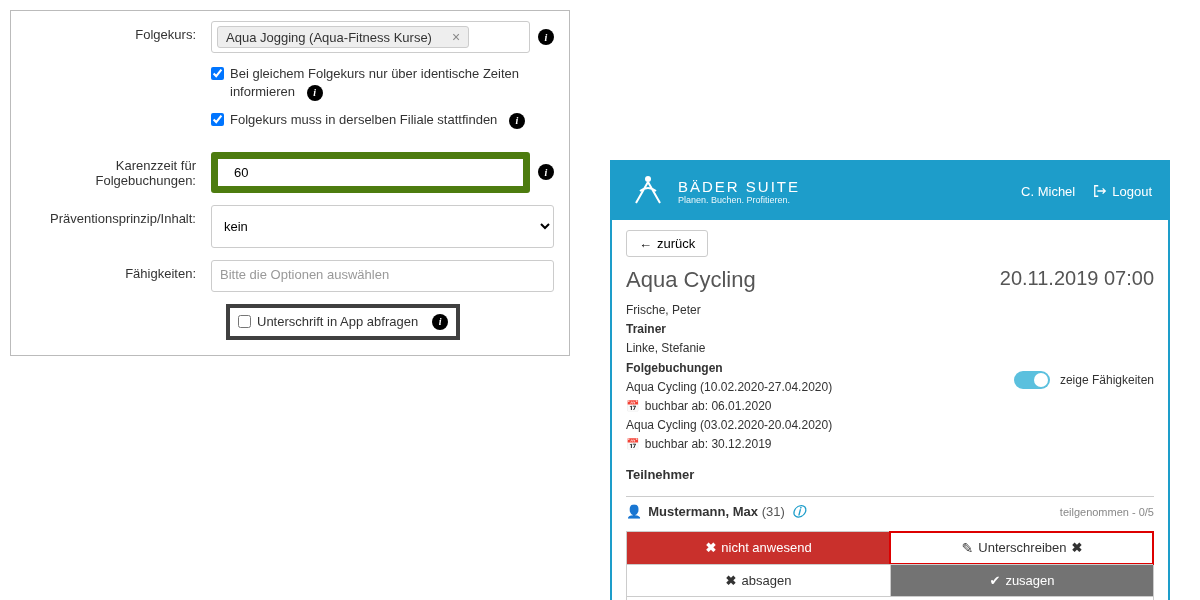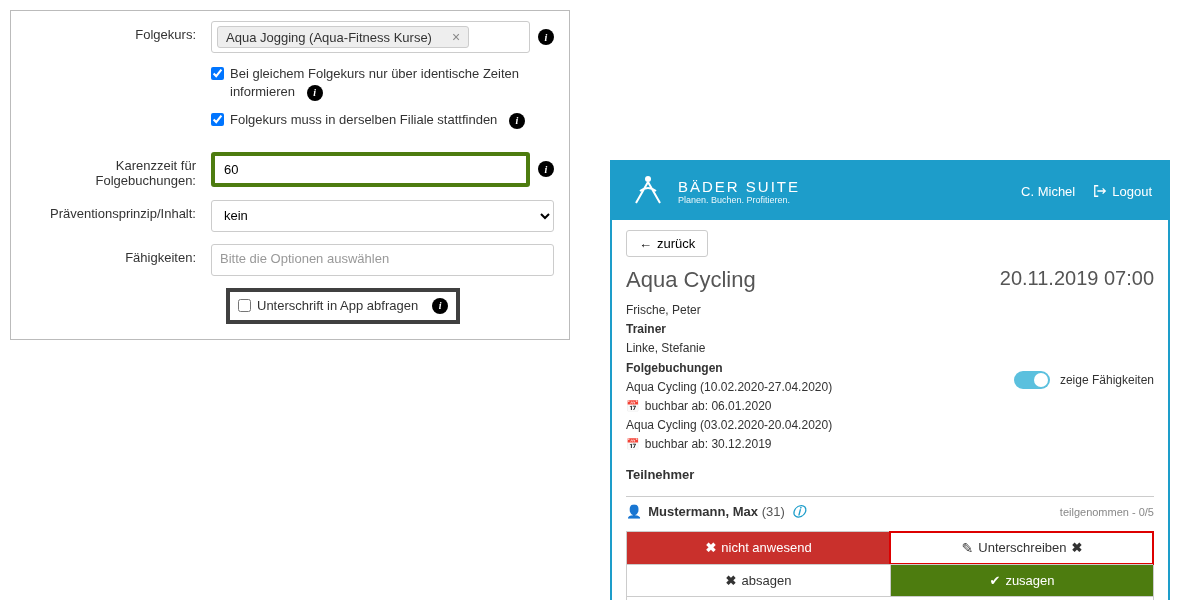--- a/index.html
+++ b/index.html
@@ -12,22 +12,22 @@
 .form-row { display: flex; align-items: flex-start; margin-bottom: 12px; }
 .form-label { width: 185px; text-align: right; padding-right: 15px; padding-top: 6px; font-size: 13px; }
 .form-control-wrap { flex: 1; display: flex; align-items: center; }
 .tag-input { flex: 1; border: 1px solid #ccc; border-radius: 3px; padding: 3px 5px; min-height: 32px; display: flex; align-items: center; }
 .tag { background: #eee; border: 1px solid #ccc; border-radius: 3px; padding: 2px 8px; font-size: 13px; display: inline-flex; align-items: center; gap: 20px; }
 .tag .remove { color: #888; cursor: pointer; font-size: 14px; }
 .info-icon { margin-left: 8px; width: 16px; height: 16px; border-radius: 50%; background: #000; color: #fff; display: inline-flex; align-items: center; justify-content: center; font-size: 10px; font-weight: bold; font-style: italic; font-family: Georgia, serif; cursor: help; flex-shrink: 0; }
 .checkbox-row { display: flex; align-items: flex-start; gap: 6px; margin-bottom: 10px; }
 .checkbox-row input[type=checkbox] { margin-top: 2px; }
 .checkbox-label { font-size: 13px; line-height: 1.4; }
-.text-input { flex: 1; border: 4px solid #4d7c0f; border-radius: 3px; padding: 6px 9px; font-size: 13px; }
-.select-input { flex: 1; border: 1px solid #ccc; border-radius: 3px; padding: 6px 8px; font-size: 13px; background: #fff; height: 32px; }
+.text-input { flex: 1; border: 7px solid #4d7c0f; border-radius: 3px; padding: 6px 16px; font-size: 13px; }
+.select-input { flex: 1; border: 1px solid #ccc; border-radius: 3px; padding: 6px 8px; font-size: 13px; background: #fff; height: 43px; }
 .multiselect { flex: 1; border: 1px solid #ccc; border-radius: 3px; padding: 6px 8px; font-size: 13px; color: #999; min-height: 32px; }
 .highlight-row { border: 4px solid #404040; padding: 6px 8px; display: inline-flex; align-items: center; gap: 6px; margin-left: 200px; }
 
 
 .right-panel { width: 560px; border: 2px solid #1d9dca; margin-top: 150px; background: #fff; }
 .app-header { background: #1d9dca; color: #fff; display: flex; align-items: center; padding: 8px 16px; height: 58px; }
 .app-logo { display: flex; align-items: center; gap: 10px; flex: 1; }
 .logo-svg { width: 40px; height: 40px; }
 .app-brand { display: flex; flex-direction: column; }
 .brand-title { font-size: 15px; letter-spacing: 2px; font-weight: 300; }
@@ -56,21 +56,21 @@
 .participant-name { font-weight: bold; }
 .participant-age { color: #555; }
 .participant-info-icon { color: #1d9dca; margin-left: 4px; font-weight: bold; font-style: italic; cursor: help; }
 .participant-status { margin-left: auto; font-size: 11px; color: #888; }
 
 .action-grid { display: grid; grid-template-columns: 1fr 1fr; border: 1px solid #ccc; margin-top: 4px; }
 .action-cell { padding: 8px; text-align: center; font-size: 13px; display: flex; align-items: center; justify-content: center; gap: 5px; cursor: pointer; border: none; }
 .cell-red { background: #c9302c; color: #fff; }
 .cell-white { background: #fff; color: #333; border-left: 1px solid #ccc; }
 .cell-white-bottom { background: #fff; color: #333; border-top: 1px solid #ccc; }
-.cell-green { background: #4d7c0f; color: #fff; border-top: 1px solid #ccc; border-left: 1px solid #ccc; }
+.cell-green { background: #737373; color: #fff; border-top: 1px solid #ccc; border-left: 1px solid #ccc; }
 .highlight-border { outline: 2px solid #d00; outline-offset: -1px; }
 .edit-row { border: 1px solid #ccc; border-top: none; text-align: center; padding: 6px; cursor: pointer; color: #555; }
 .x-ico { font-weight: bold; }
 .check-ico::before { content: "✔"; }
 .edit-ico::before { content: "✎"; font-size: 14px; }
 </style>
 </head>
 <body>
 
 <div class="container">

